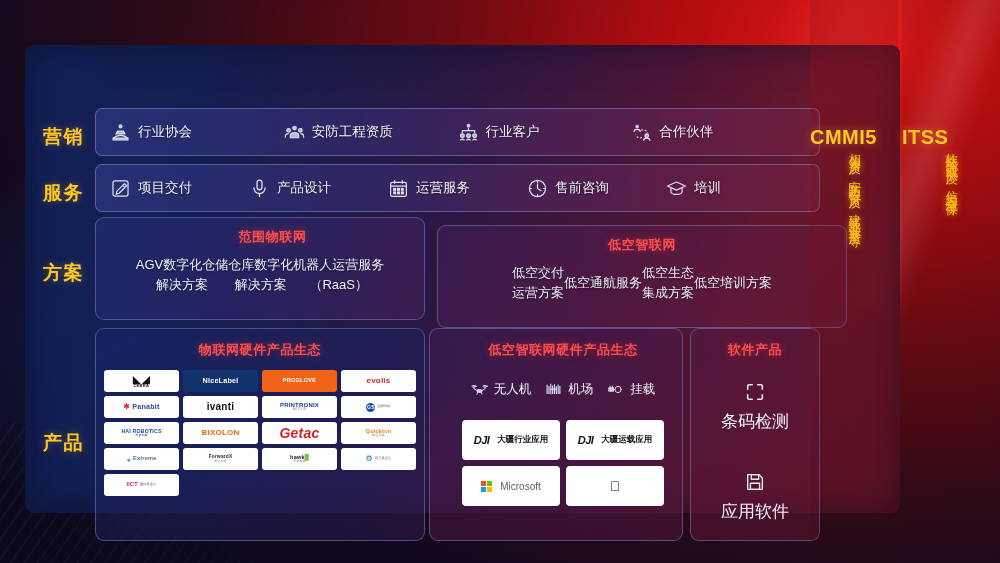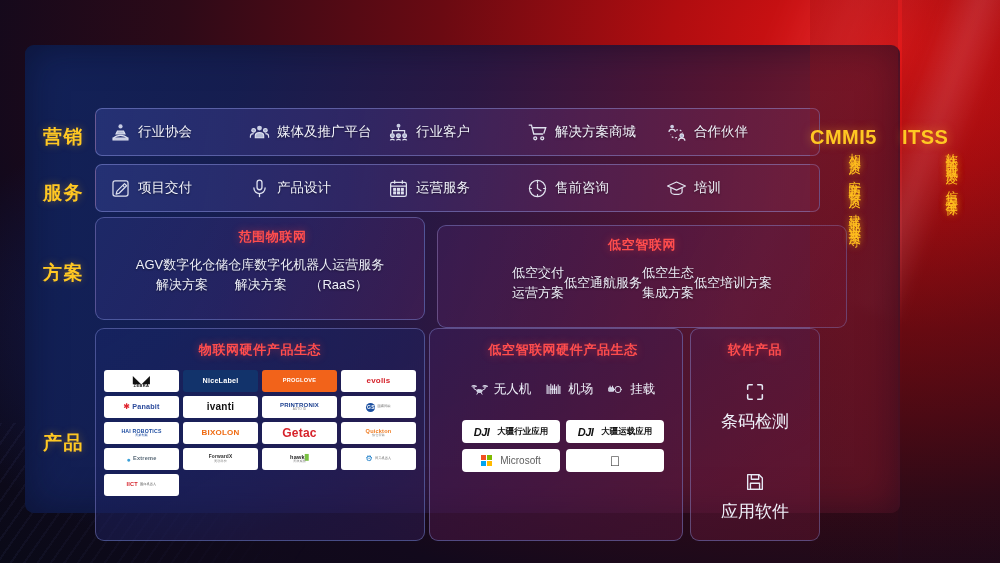--- a/index.html
+++ b/index.html
@@ -174,21 +174,21 @@
   .logo-cell .lg { font-size: 7.2px; line-height: 1; font-weight: bold; letter-spacing: .2px;
                    white-space: nowrap; display:flex; align-items:center; gap:2px; }
   .logo-sub { display:block; font-size: 3.2px; font-weight: normal; letter-spacing: .1px; color:#888; }
 
   
   .dji-grid {
     display: grid; grid-template-columns: repeat(2, 1fr);
     gap: 6px; padding: 0 18px; margin-top: 22px;
   }
   .dji-cell {
-    background: #fff; border-radius: 4px; height: 23px;
+    background: #fff; border-radius: 4px; height: 40px;
     display: flex; align-items: center; justify-content: center; gap: 8px;
   }
   .dji-mark { font-size: 11px; font-weight: bold; font-style: italic; color: #111; letter-spacing: -.5px; }
   .dji-txt { font-size: 8.5px; color: #111; font-weight: bold; }
 
   
   .soft-item { text-align: center; margin-top: 22px; }
   .soft-item .si { width: 22px; height: 22px; margin: 0 auto 7px; }
   .soft-item .lbl { color: #eef0f9; font-size: 17px; }
 
@@ -255,45 +255,34 @@
         <span class="ico">
             <svg viewBox="0 0 24 24" fill="none" stroke="#e6e9f5" stroke-width="1.3">
               <circle cx="12" cy="7" r="2.8" fill="#cfd4e8" stroke="none"></circle>
               <path d="M7.2 18v-2.2c0-2.3 2.1-3.6 4.8-3.6s4.8 1.3 4.8 3.6V18z" fill="#b9c0da" stroke="#e6e9f5"></path>
               <circle cx="5.3" cy="9.5" r="2.1" fill="#aeb6d4" stroke="#e6e9f5"></circle>
               <path d="M1.6 18v-1.8c0-1.8 1.6-2.9 3.7-2.9" stroke="#e6e9f5"></path>
               <circle cx="18.7" cy="9.5" r="2.1" fill="#aeb6d4" stroke="#e6e9f5"></circle>
               <path d="M22.4 18v-1.8c0-1.8-1.6-2.9-3.7-2.9" stroke="#e6e9f5"></path>
             </svg>
           </span>
-        <span class="lbl">媒体及推广平台</span>
+        <span class="lbl">安防工程资质</span>
       </div>
       <div class="bar-item">
         <span class="ico">
             <svg viewBox="0 0 24 24" fill="none" stroke="#e6e9f5" stroke-width="1.3">
               <circle cx="12" cy="4.2" r="2.2" fill="#cfd4e8" stroke="none"></circle>
               <path d="M12 6.6v3.2M5 13v-3.2h14V13" stroke="#e6e9f5"></path>
               <circle cx="5" cy="15.6" r="2.2" fill="#aeb6d4" stroke="#e6e9f5"></circle>
               <circle cx="12" cy="15.6" r="2.2" fill="#aeb6d4" stroke="#e6e9f5"></circle>
               <circle cx="19" cy="15.6" r="2.2" fill="#aeb6d4" stroke="#e6e9f5"></circle>
               <path d="M2.6 21c.6-1.6 4.2-1.6 4.8 0M9.6 21c.6-1.6 4.2-1.6 4.8 0M16.6 21c.6-1.6 4.2-1.6 4.8 0" stroke="#e6e9f5"></path>
             </svg>
           </span>
         <span class="lbl">行业客户</span>
-      </div>
-      <div class="bar-item">
-        <span class="ico">
-            <svg viewBox="0 0 24 24" fill="none" stroke="#e6e9f5" stroke-width="1.5" stroke-linecap="round">
-              <path d="M2.5 3.5h2.6l2.6 10.2h10.1"></path>
-              <path d="M6.4 6.6h15l-2.1 6.2"></path>
-              <circle cx="9.4" cy="18.6" r="1.7"></circle>
-              <circle cx="17.4" cy="18.6" r="1.7"></circle>
-            </svg>
-          </span>
-        <span class="lbl">解决方案商城</span>
       </div>
       <div class="bar-item">
         <span class="ico">
             <svg viewBox="0 0 24 24" fill="none" stroke="#e6e9f5" stroke-width="1.3">
               <circle cx="7" cy="5.2" r="2.1" fill="#cfd4e8" stroke="none"></circle>
               <path d="M3.4 11.4c0-2 1.7-3 3.6-3s3.6 1 3.6 3" stroke="#e6e9f5"></path>
               <circle cx="18" cy="15.6" r="2.1" fill="#aeb6d4" stroke="#e6e9f5"></circle>
               <path d="M14.4 21.4c0-2 1.7-3 3.6-3s3.6 1 3.6 3" stroke="#e6e9f5"></path>
               <path d="M11.6 9.4c3.2-1.4 6.4.2 7.2 3.2" stroke="#e6e9f5" stroke-dasharray="2.2 2"></path>
               <path d="M12.6 17.6c-3.2 1.4-6.4-.2-7.2-3.2" stroke="#e6e9f5" stroke-dasharray="2.2 2"></path>
@@ -441,21 +430,21 @@
       <div class="logo-cell">
         <span class="lg" style="color:#17479e;flex-direction:column;gap:0;align-items:center">
           <span style="font-size:5.2px">HAI ROBOTICS</span>
           <span class="logo-sub" style="color:#17479e">海柔创新</span>
         </span>
       </div>
       <div class="logo-cell">
         <span class="lg" style="color:#ef6a11;font-size:8px">BIXOLON</span>
       </div>
       <div class="logo-cell">
-        <span class="lg" style="color:#d6232b;font-size:12px;">Getac</span>
+        <span class="lg" style="color:#d6232b;font-size:14px;font-style:italic">Getac</span>
       </div>
       <div class="logo-cell">
         <span class="lg" style="color:#f07b20;flex-direction:column;gap:0;align-items:center">
           <span style="font-size:5.6px">Quickton</span>
           <span class="logo-sub" style="color:#888">快仓智能</span>
         </span>
       </div>
 
       <div class="logo-cell" style="grid-column:span 1">
         <span class="lg" style="color:#5a6a78">

